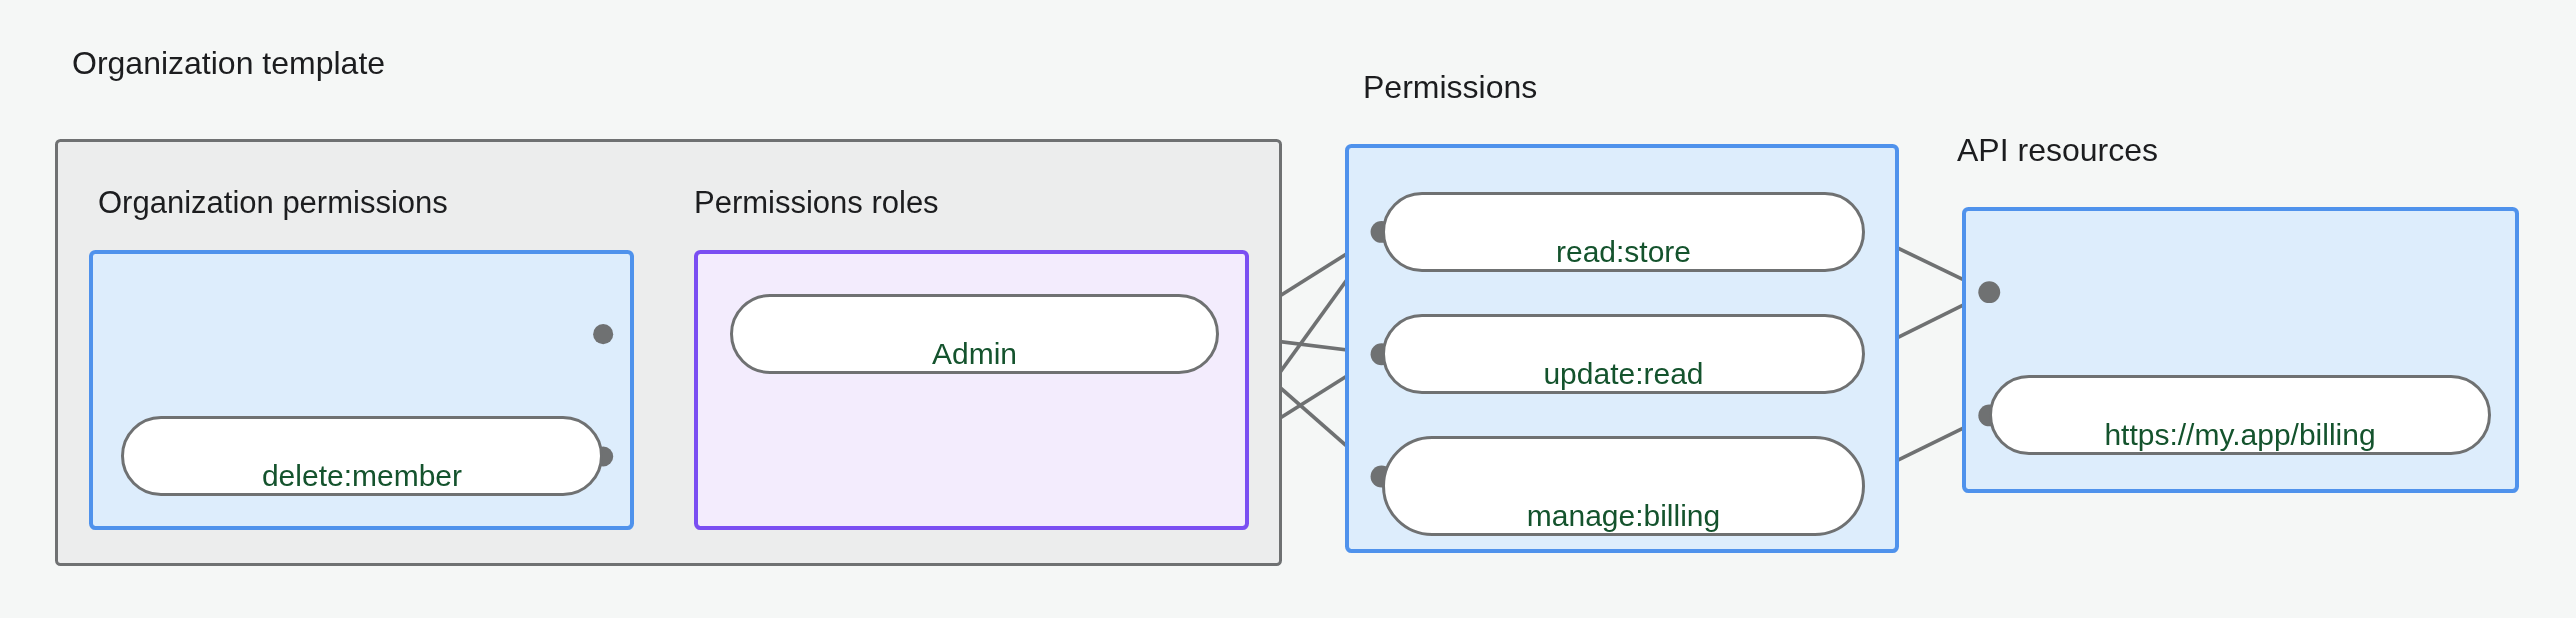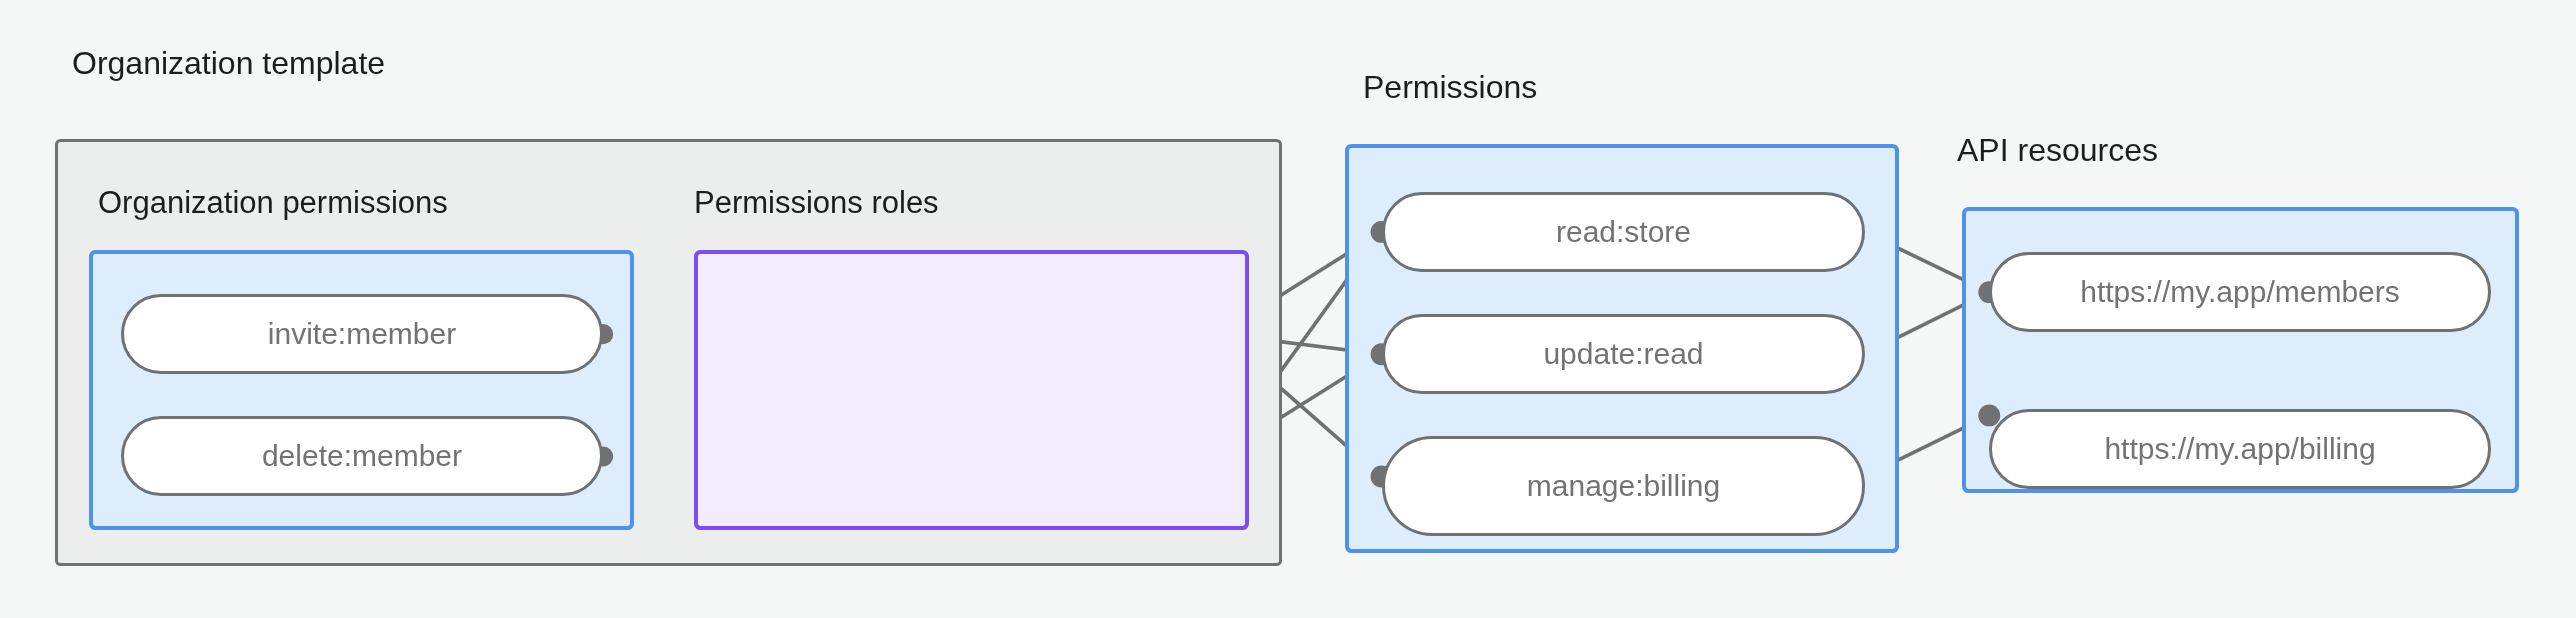--- a/index.html
+++ b/index.html
@@ -85,24 +85,24 @@
   }
 
   
   .pill {
     position: absolute;
     box-sizing: border-box;
     background: #ffffff;
     border: 3.7px solid #6f7172;
     border-radius: 912px;
     display: flex;
-    align-items: center;
+    align-items: flex-end;
     justify-content: center;
     font-size: 30px;
-    color: #737373;
+    color: #14532d;
     white-space: nowrap;
     z-index: 5;
   }
 </style>
 </head>
 <body>
 
 <div id="canvas">
 
   <svg id="edges" viewBox="0 0 2823 678" preserveAspectRatio="none">
@@ -145,47 +145,44 @@
   <div class="sub-title" style="left:694px; top:187px;">Permissions roles</div>
 
   <div class="box box-blue" style="left:89px; top:250px; width:545px; height:280px;"></div>
 
   <div class="box box-purple" style="left:694px; top:250px; width:555px; height:280px;"></div>
 
   <div class="box box-blue" style="left:1345px; top:144px; width:554px; height:409px;"></div>
 
   <div class="box box-blue" style="left:1962px; top:207px; width:557px; height:286px;"></div>
 
-  <div class="pill" style="left:121px; top:294px; width:482px; height:80px;">
-    <span>invite:member</span>
-  </div>
 
   <div class="pill" style="left:121px; top:416px; width:482px; height:80px;">
     <span>delete:member</span>
   </div>
 
+  <div class="pill" style="left:730px; top:294px; width:489px; height:80px;">
+    <span>Admin</span>
+  </div>
 
 
   <div class="pill" style="left:1382px; top:192px; width:483px; height:80px;">
     <span>read:store</span>
   </div>
 
   <div class="pill" style="left:1382px; top:314px; width:483px; height:80px;">
     <span>update:read</span>
   </div>
 
   <div class="pill" style="left:1382px; top:436px; width:483px; height:100px;">
     <span>manage:billing</span>
   </div>
 
-  <div class="pill" style="left:1989px; top:252px; width:502px; height:80px;">
-    <span>https://my.app/members</span>
-  </div>
 
-  <div class="pill" style="left:1989px; top:375px; width:502px; height:80px;margin-top:34px;">
+  <div class="pill" style="left:1989px; top:375px; width:502px; height:80px;">
     <span>https://my.app/billing</span>
   </div>
 
   <svg id="dots" viewBox="0 0 2823 678" preserveAspectRatio="none">
     <g fill="#6f7172">
       <circle cx="661" cy="366" r="11"></circle>
       <circle cx="661" cy="500" r="11"></circle>
       <circle cx="1514" cy="254" r="12"></circle>
       <circle cx="1514" cy="388" r="12"></circle>
       <circle cx="1514" cy="522" r="12"></circle>

